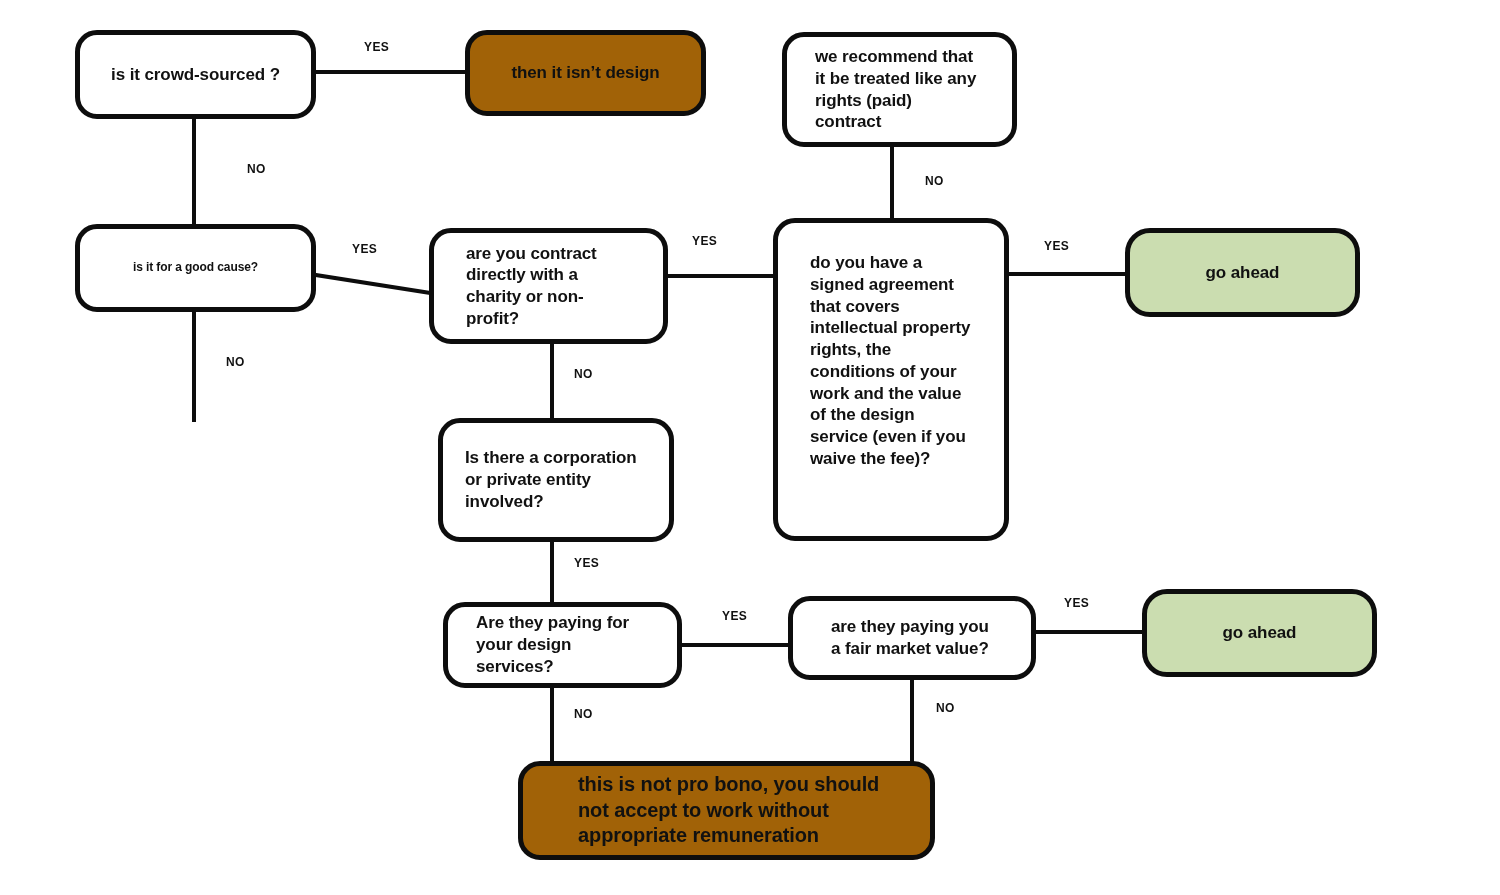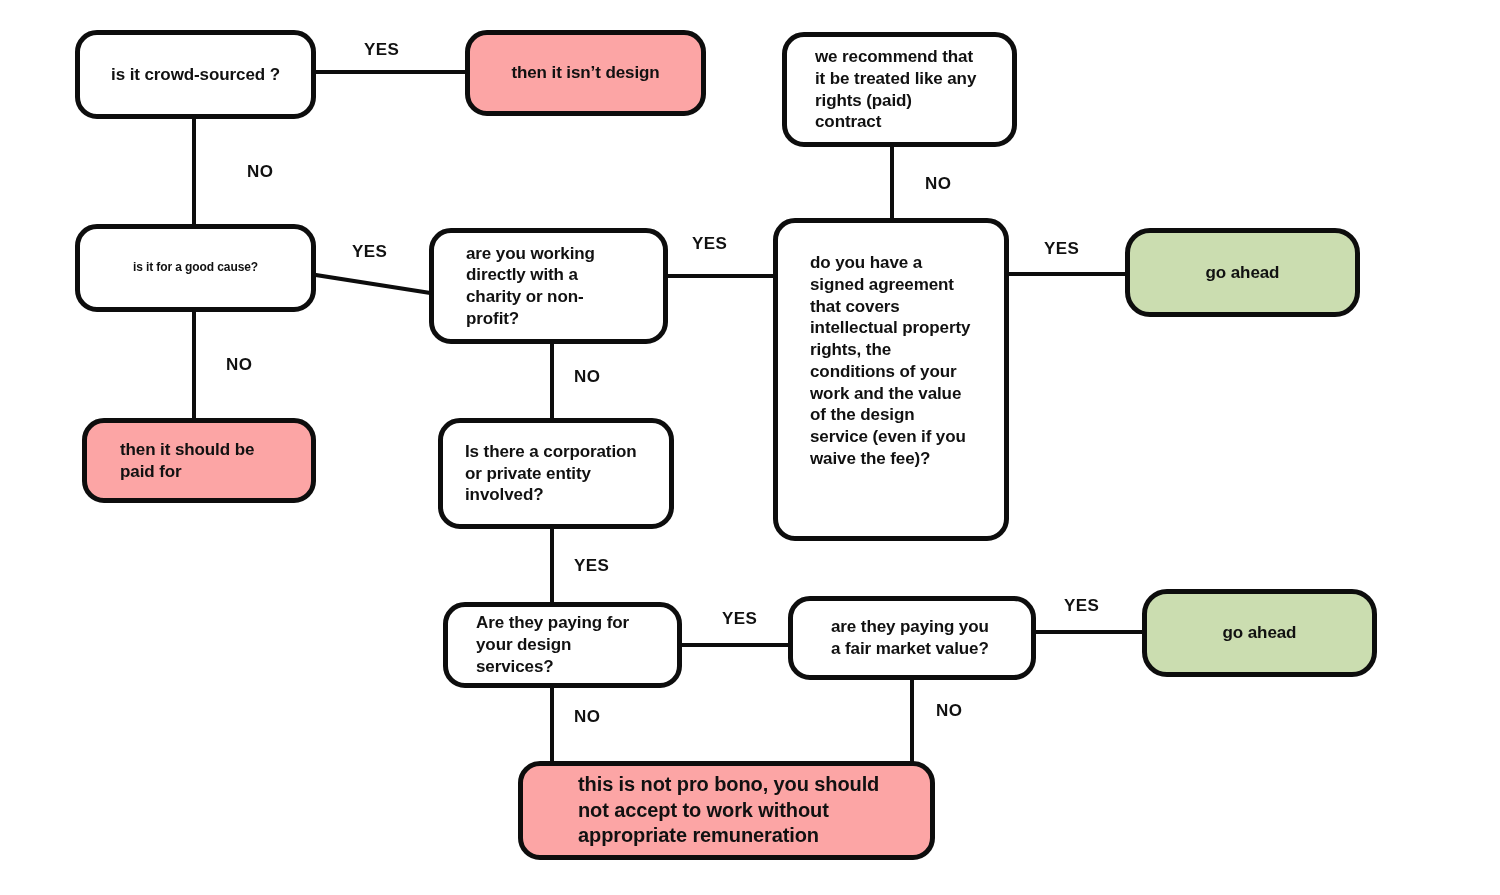--- a/index.html
+++ b/index.html
@@ -49,33 +49,33 @@
   .node.align-center .node-text {
     text-align: center;
   }
   .node.align-left {
     justify-content: flex-start;
   }
   .node.align-left .node-text {
     text-align: left;
   }
   .node.fill-pink {
-    background: #fca5a5;
+    background: #a16207;
   }
   .node.fill-green {
     background: #cbddb0;
     border-radius: 25px;
   }
   .node.fill-white {
     background: #ffffff;
   }
   .edge-label {
     position: absolute;
     font-weight: bold;
-    font-size: 17px;
+    font-size: 12px;
     color: #111111;
     letter-spacing: 0.4px;
     z-index: 4;
     white-space: nowrap;
   }
 </style>
 </head>
 <body>
 
 <div id="canvas">
@@ -116,41 +116,38 @@
   </div>
 
   <div class="node fill-pink align-center" style="left:465px; top:30px; width:241px; height:86px; font-size:17px;">
     <span class="node-text">then it isn’t design</span>
   </div>
 
   <div class="node fill-white align-center" style="left:75px; top:224px; width:241px; height:88px; font-size:12px;">
     <span class="node-text">is it for a good cause?</span>
   </div>
 
-  <div class="node fill-pink align-left" style="left:82px; top:418px; width:234px; height:85px; font-size:17px; padding-left:33px;">
-    <span class="node-text">then it should be paid for</span>
-  </div>
 
   <div class="node fill-white align-left" style="left:429px; top:228px; width:239px; height:116px; font-size:17px; padding-left:32px;">
-    <span class="node-text">are you working directly with a charity or non-profit?</span>
+    <span class="node-text">are you contract directly with a charity or non-profit?</span>
   </div>
 
   <div class="node fill-white align-left" style="left:782px; top:32px; width:235px; height:115px; font-size:17px; padding-left:28px;">
     <span class="node-text">we recommend that it be treated like any rights (paid) contract</span>
   </div>
 
   <div class="node fill-white align-left" style="left:773px; top:218px; width:236px; height:323px; font-size:17px; padding-left:32px; align-items:flex-start; padding-top:29px;">
     <span class="node-text">do you have a signed agreement that covers intellectual property rights, the conditions of your work and the value of the design service (even if you waive the fee)?</span>
   </div>
 
   <div class="node fill-green align-center" style="left:1125px; top:228px; width:235px; height:89px; font-size:17px;">
     <span class="node-text">go ahead</span>
   </div>
 
-  <div class="node fill-white align-left" style="left:438px; top:418px; width:236px; height:111px; font-size:17px; padding-left:22px;">
+  <div class="node fill-white align-left" style="left:438px; top:418px; width:236px; height:124px; font-size:17px; padding-left:22px;">
     <span class="node-text">Is there a corporation or private entity involved?</span>
   </div>
 
   <div class="node fill-white align-left" style="left:443px; top:602px; width:239px; height:86px; font-size:17px; padding-left:28px;">
     <span class="node-text">Are they paying for your design services?</span>
   </div>
 
   <div class="node fill-white align-left" style="left:788px; top:596px; width:248px; height:84px; font-size:17px; padding-left:38px;border-radius:22px;">
     <span class="node-text">are they paying you a fair market value?</span>
   </div>

